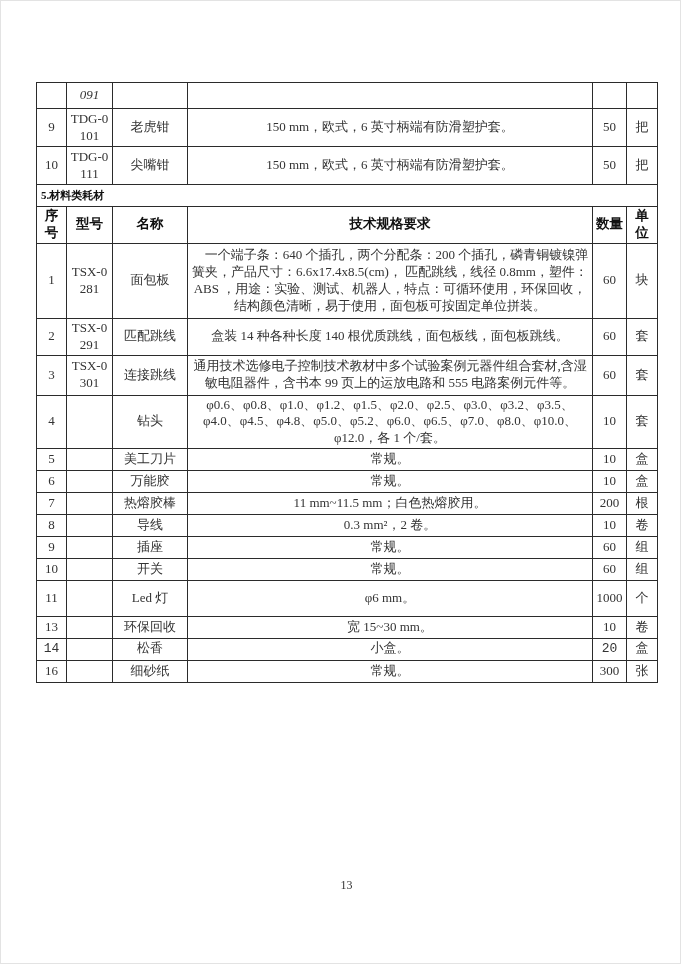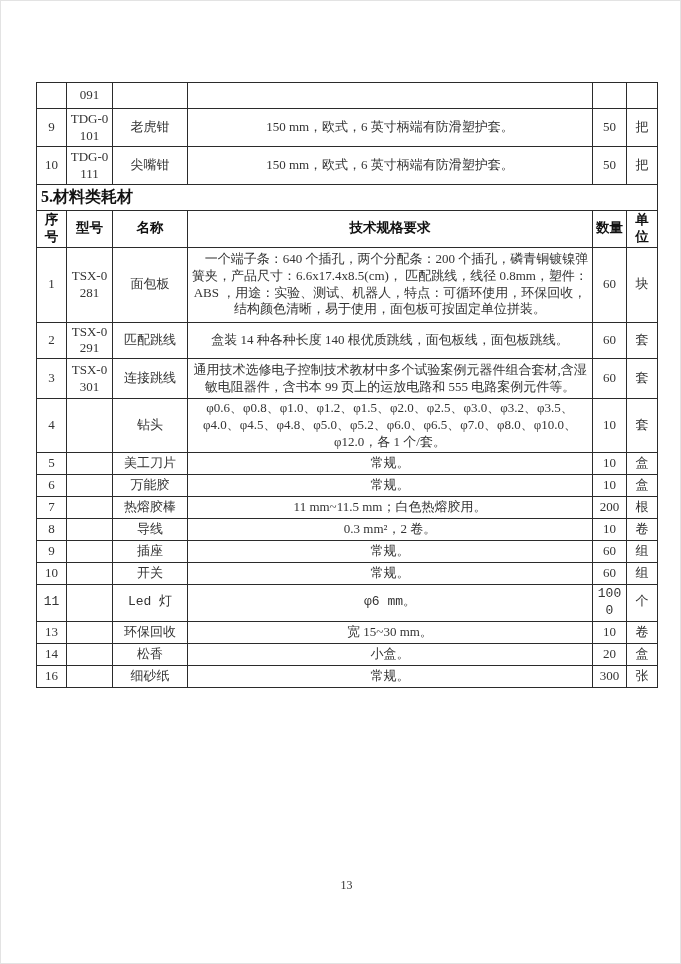--- a/index.html
+++ b/index.html
@@ -42,21 +42,21 @@
   }
   .c-spec.indent { text-indent: 1em; }
   .c-qty {
     word-break: break-all;
     padding: 1px 6px;
   }
   .section-row td {
     text-align: left;
     font-weight: bold;
     color: #111111;
-    font-size: 16px;
+    font-size: 11px;
     padding: 2px 4px;
   }
   .header-row th {
     font-weight: bold;
     color: #111111;
     font-size: 13.5px;
     line-height: 1.25;
   }
   .page-number {
     position: absolute;
@@ -74,21 +74,21 @@
 <table class="doc-table">
   <colgroup>
     <col style="width:30px">
     <col style="width:46px">
     <col style="width:75px">
     <col style="width:405px">
     <col style="width:34px">
     <col style="width:31px">
   </colgroup>
   <tbody id="cont-body">
-      <tr style="height: 26px;">
+      <tr style="height: 26px; font-style: italic;">
         <td class="c-no"></td>
         <td class="c-model">091</td>
         <td class="c-name"></td>
         <td class="c-spec"></td>
         <td class="c-qty"></td>
         <td class="c-unit"></td>
       </tr>
       <tr style="height: 38px;">
         <td class="c-no">9</td>
         <td class="c-model">TDG-0101</td>
@@ -195,37 +195,37 @@
         <td class="c-unit">组</td>
       </tr>
       <tr style="height: 22px;">
         <td class="c-no">10</td>
         <td class="c-model"></td>
         <td class="c-name">开关</td>
         <td class="c-spec">常规。</td>
         <td class="c-qty">60</td>
         <td class="c-unit">组</td>
       </tr>
-      <tr style="height: 36px; font-family: Liberation Mono, monospace;">
+      <tr style="height: 36px;">
         <td class="c-no">11</td>
         <td class="c-model"></td>
         <td class="c-name">Led 灯</td>
         <td class="c-spec">φ6 mm。</td>
         <td class="c-qty">1000</td>
         <td class="c-unit">个</td>
       </tr>
       <tr style="height: 22px;">
         <td class="c-no">13</td>
         <td class="c-model"></td>
         <td class="c-name">环保回收</td>
         <td class="c-spec">宽 15~30 mm。</td>
         <td class="c-qty">10</td>
         <td class="c-unit">卷</td>
       </tr>
-      <tr style="height: 22px;">
+      <tr style="height: 22px; font-family: Liberation Mono, monospace;">
         <td class="c-no">14</td>
         <td class="c-model"></td>
         <td class="c-name">松香</td>
         <td class="c-spec">小盒。</td>
         <td class="c-qty">20</td>
         <td class="c-unit">盒</td>
       </tr>
       <tr style="height: 22px;">
         <td class="c-no">16</td>
         <td class="c-model"></td>

